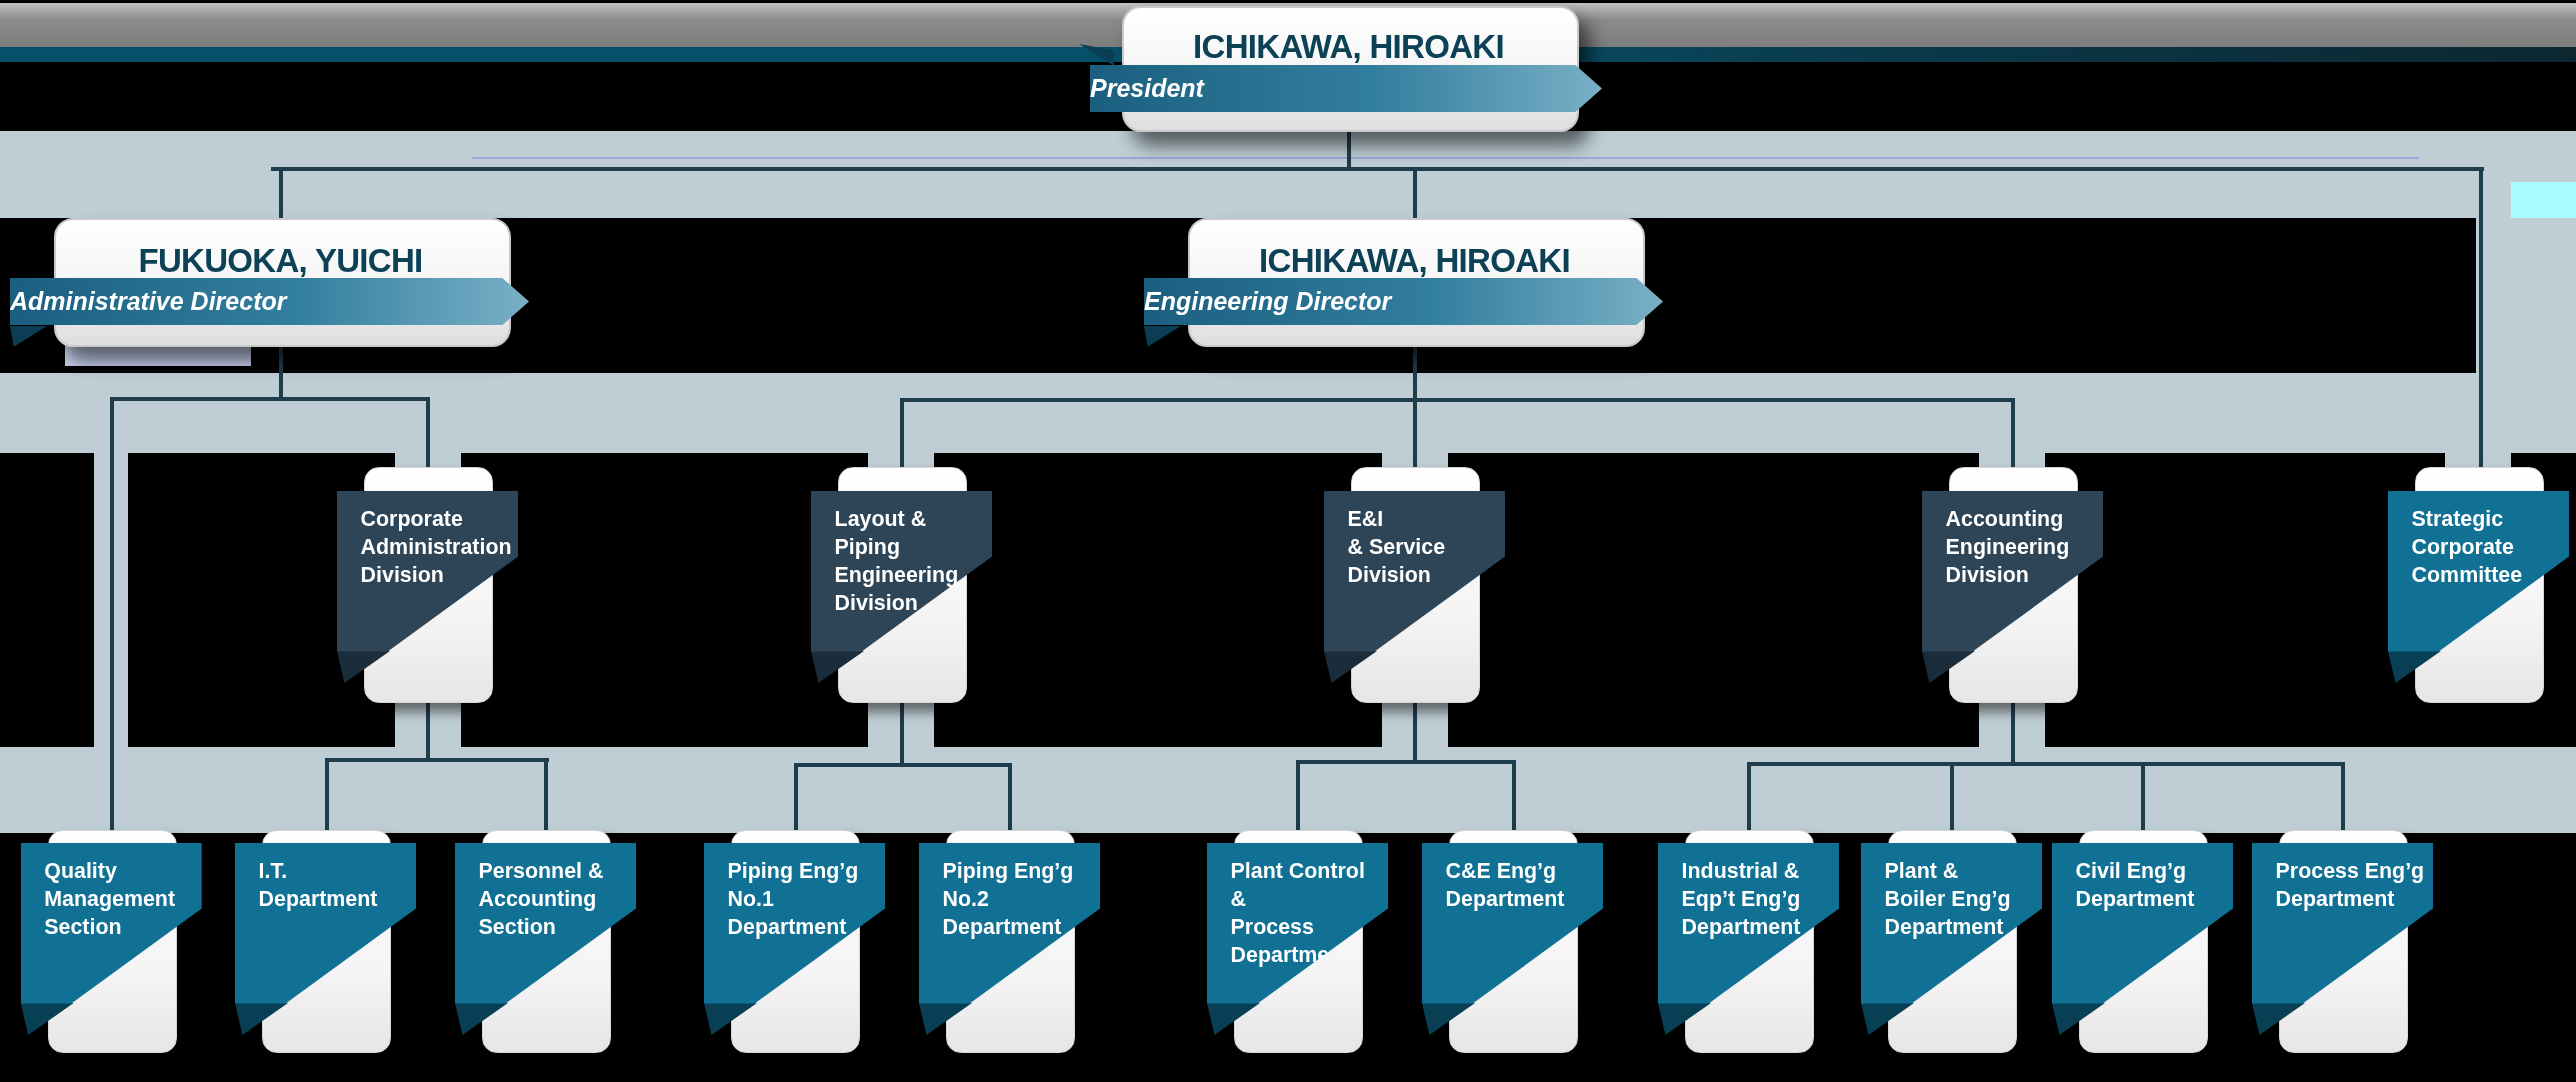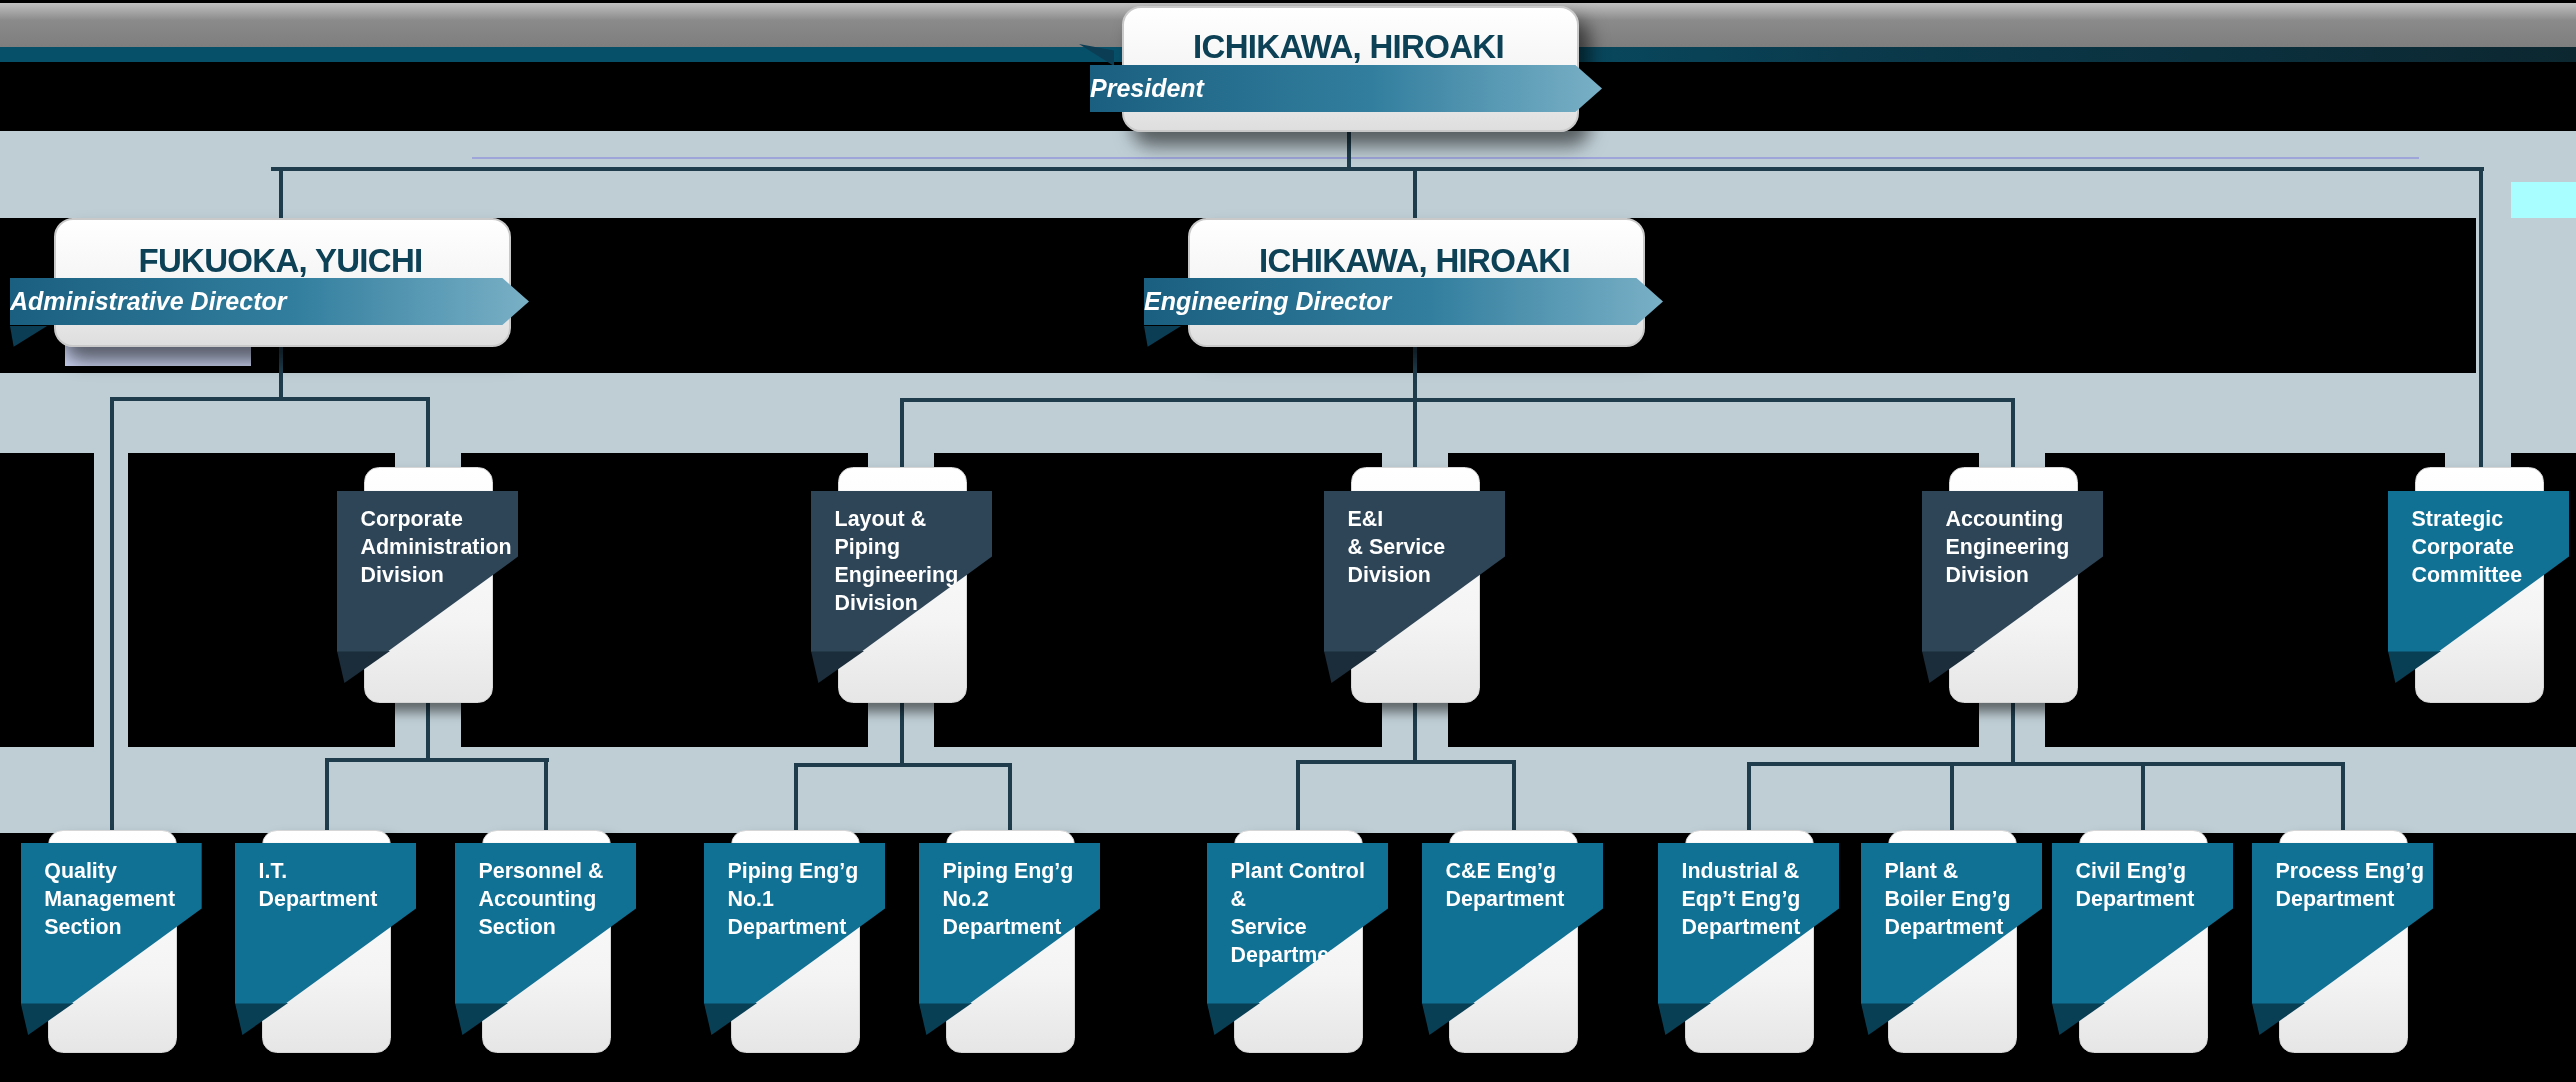--- a/index.html
+++ b/index.html
@@ -256,21 +256,21 @@
       <div>Department</div>
     </div>
       </div>
   </div>
   <div class="node l4" style="left:1207px;">
     <div class="smallcard"></div>
     <div class="rfold teal"></div>
     <div class="ribbon teal">
         <div class="txt">
       <div>Plant Control &amp;</div>
-      <div>Service</div>
+      <div>Process</div>
       <div>Department</div>
     </div>
       </div>
   </div>
   <div class="node l4" style="left:1422px;">
     <div class="smallcard"></div>
     <div class="rfold teal"></div>
     <div class="ribbon teal">
         <div class="txt">
       <div>C&amp;E Eng’g</div>

